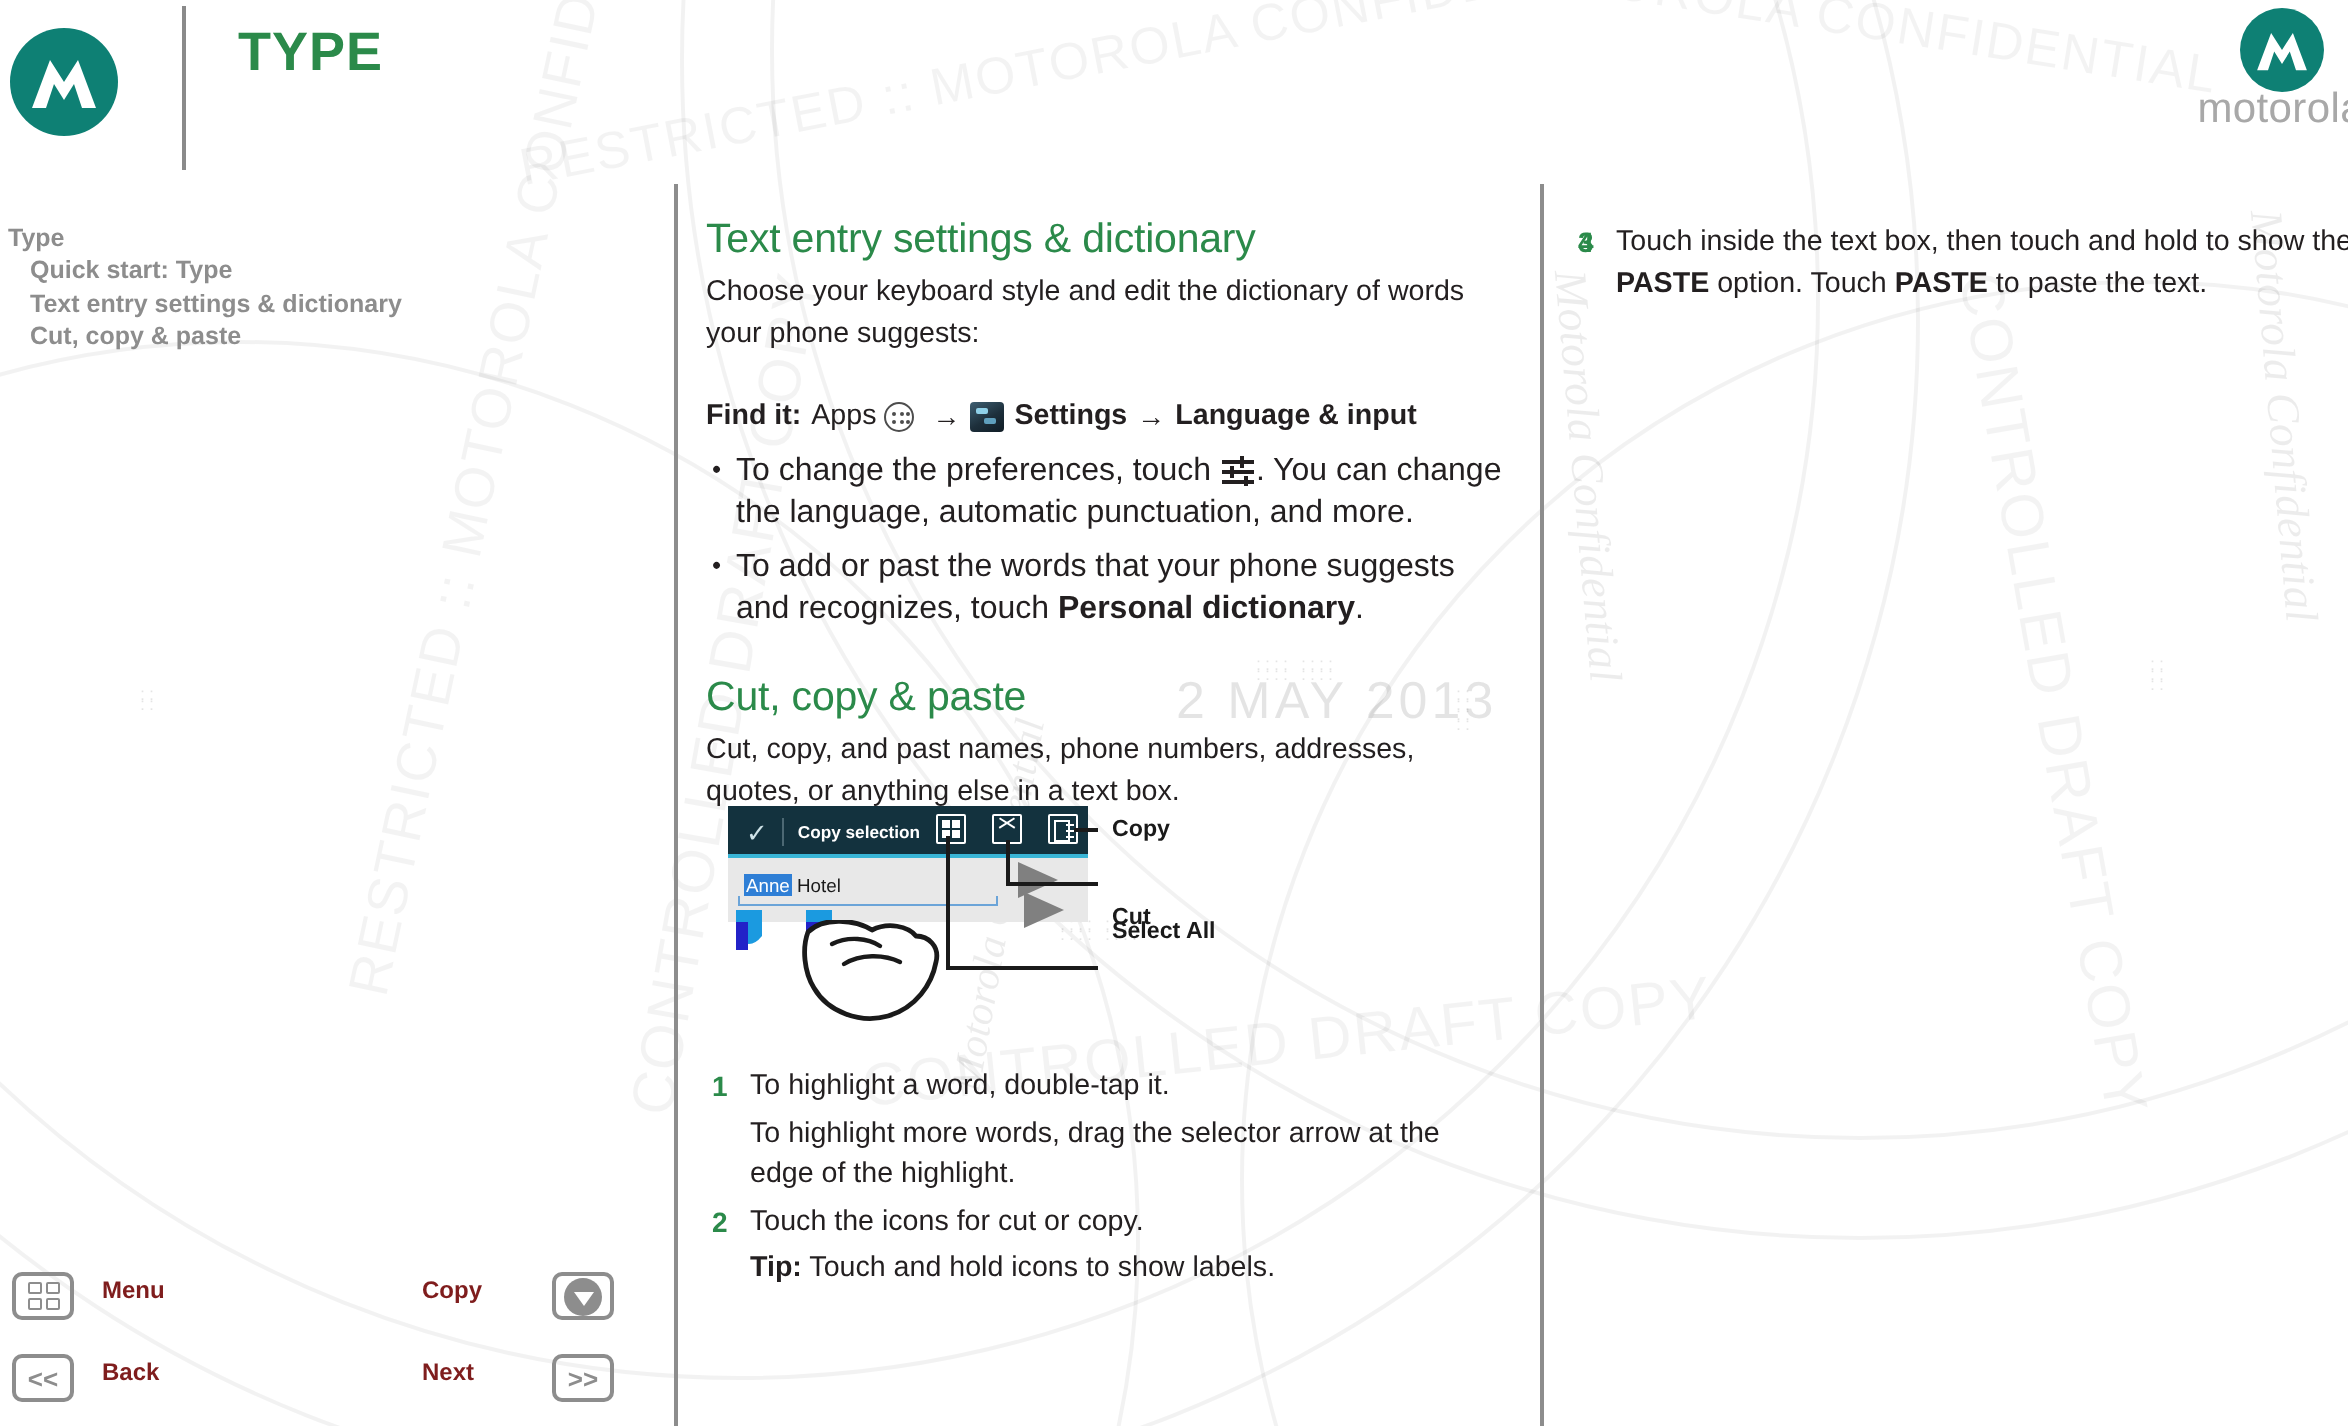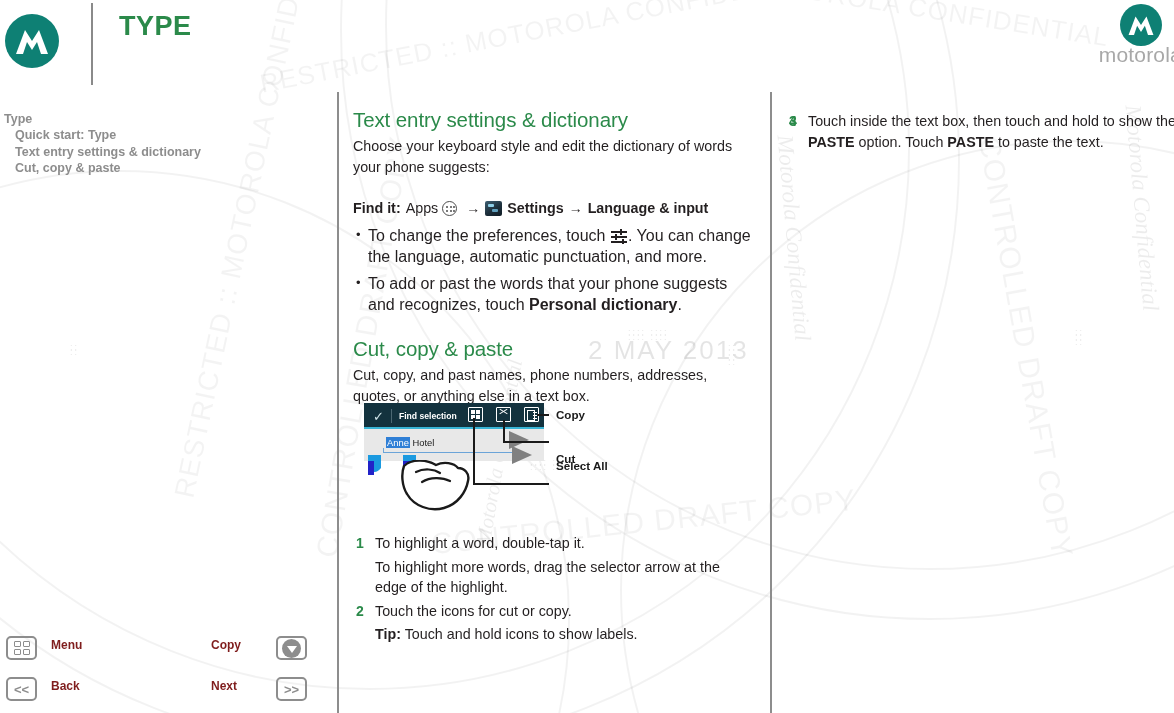--- a/index.html
+++ b/index.html
@@ -398,21 +398,21 @@
     content: "";
     position: absolute;
     right: 1.5px; top: 3.5px;
     width: 4px; height: 1.2px;
     background: #ffffff;
     box-shadow: 0 3px 0 #ffffff, 0 6px 0 #ffffff;
   }
 
   #textfield {
     position: absolute;
-    left: 14px; top: 29px;
+    left: 0; top: 29px;
     width: 200px; height: 29px;
   }
   .tf-text {
     position: absolute;
     left: 8px; top: 5px;
     font-size: 9.4px;
     color: #1a1a1a;
     white-space: nowrap;
   }
   .tf-text .sel {
@@ -625,21 +625,21 @@
     <p class="body">Cut, copy, and past names, phone numbers, addresses, quotes, or anything else in a text box.</p>
   </div>
 
   <div id="illus">
 
     <div id="ui-card">
 
       <div id="action-bar">
         <span class="ab-check">✓</span>
         <span class="ab-sep"></span>
-        <span class="ab-title">Find selection</span>
+        <span class="ab-title">Copy selection</span>
         <span class="ab-icons">
           <span class="ab-icon ico-selectall">
               <i></i>
               <i></i>
               <i></i>
               <i></i>
             </span>
           <span class="ab-icon ico-cut"></span>
           <span class="ab-icon ico-copy"></span>
         </span>

